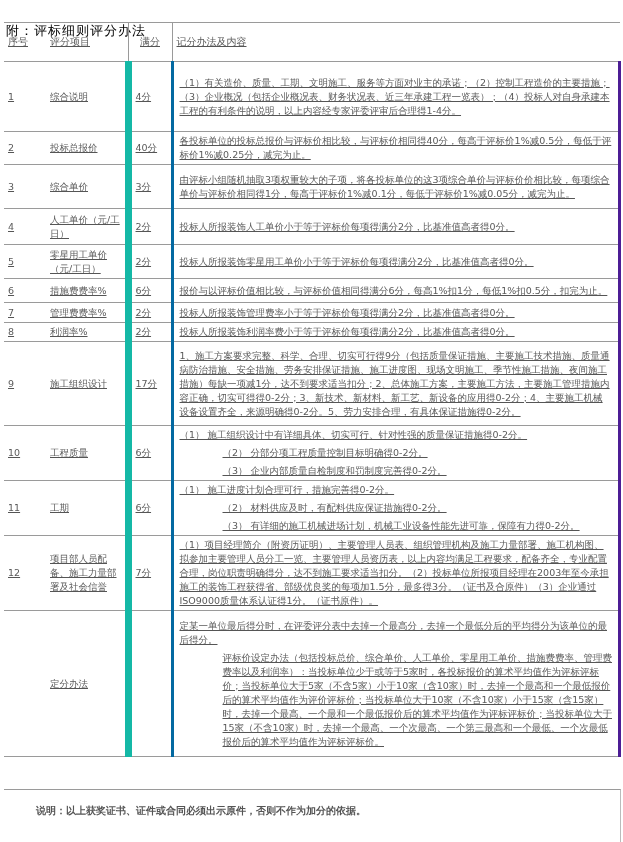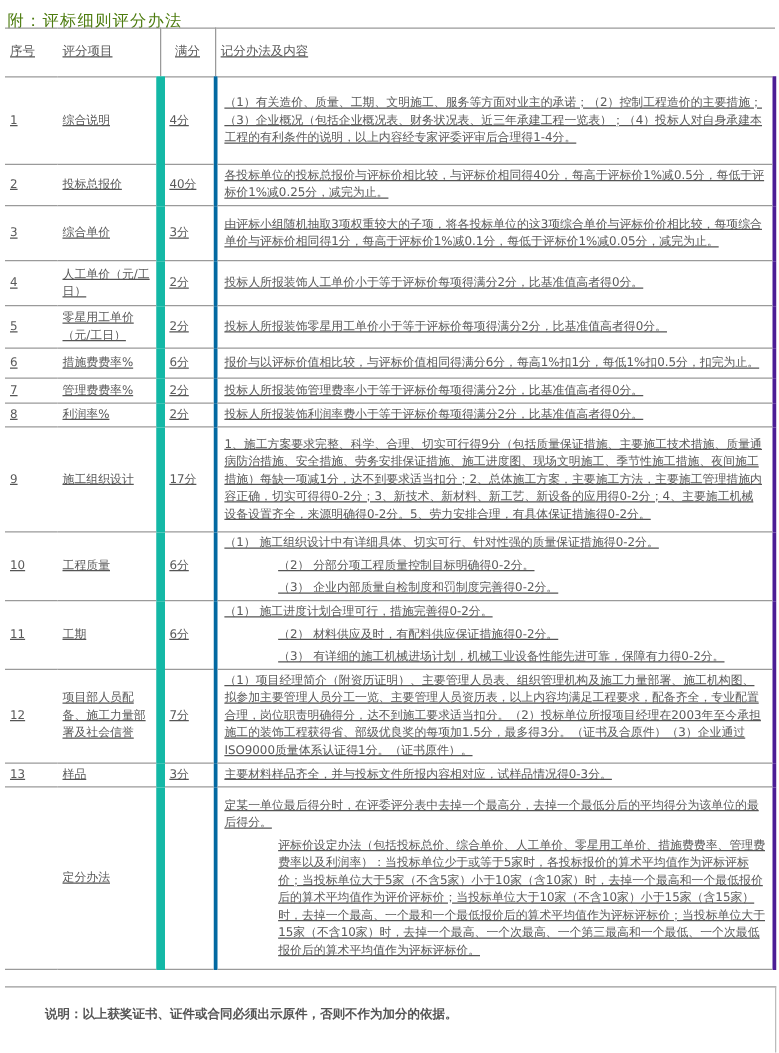--- a/index.html
+++ b/index.html
@@ -1,18 +1,18 @@
 <!DOCTYPE html>
 <html><head>
 <meta charset="utf-8">
 <style>
   html,body{margin:0;padding:0;background:#ffffff;}
   body{width:623px;height:842px;position:relative;overflow:hidden;
        font-family:"DejaVu Sans","Liberation Sans",sans-serif;color:#555;}
-  .title{position:absolute;left:6px;top:8px;font-size:13px;color:#4d7c0f;letter-spacing:1px;}
+  .title{position:absolute;left:6px;top:22px;font-size:13px;color:#000000;letter-spacing:1px;}
   table{position:absolute;left:4px;top:22px;width:617px;border-collapse:collapse;table-layout:fixed;text-decoration:underline;}
   td,th{border-top:1px solid #9a9a9a;border-bottom:1px solid #9a9a9a;font-weight:normal;
         font-size:9.5px;line-height:14px;vertical-align:middle;padding:0 4px;color:#5a5a5a;}
   th{height:38px;font-size:10px;}
   td.c-no{border-right:none;}
   td.c-item{border-right:7px solid #14b8a6;}
   td.c-score{border-right:3px solid #0369a1;}
   td.c-desc{border-right:3px solid #4c1d95;padding:2px 6px;}
   th.h-item,th.h-score{border-right:1px solid #9a9a9a;}
   th.h-desc{text-align:left;}
@@ -136,28 +136,20 @@
         </td>
       </tr>
       <tr style="height: 72px;">
         <td class="c-no">12</td>
         <td class="c-item">项目部人员配备、施工力量部署及社会信誉</td>
         <td class="c-score">7分</td>
         <td class="c-desc">
           <div class="p">（1）项目经理简介（附资历证明）、主要管理人员表、组织管理机构及施工力量部署、施工机构图、拟参加主要管理人员分工一览、主要管理人员资历表，以上内容均满足工程要求，配备齐全，专业配置合理，岗位职责明确得分，达不到施工要求适当扣分。（2）投标单位所报项目经理在2003年至今承担施工的装饰工程获得省、部级优良奖的每项加1.5分，最多得3分。（证书及合原件）（3）企业通过ISO9000质量体系认证得1分。（证书原件）。</div>
         </td>
       </tr>
-      <tr style="height: 18px;">
-        <td class="c-no">13</td>
-        <td class="c-item">样品</td>
-        <td class="c-score">3分</td>
-        <td class="c-desc">
-          <div class="p">主要材料样品齐全，并与投标文件所报内容相对应，试样品情况得0-3分。</div>
-        </td>
-      </tr>
       <tr style="height: 146px;">
         <td class="c-no"></td>
         <td class="c-item">定分办法</td>
         <td class="c-score"></td>
         <td class="c-desc">
           <div class="p">定某一单位最后得分时，在评委评分表中去掉一个最高分，去掉一个最低分后的平均得分为该单位的最后得分。</div>
           <div class="p">评标价设定办法（包括投标总价、综合单价、人工单价、零星用工单价、措施费费率、管理费费率以及利润率）：当投标单位少于或等于5家时，各投标报价的算术平均值作为评标评标价；当投标单位大于5家（不含5家）小于10家（含10家）时，去掉一个最高和一个最低报价后的算术平均值作为评价评标价；当投标单位大于10家（不含10家）小于15家（含15家）时，去掉一个最高、一个最和一个最低报价后的算术平均值作为评标评标价；当投标单位大于15家（不含10家）时，去掉一个最高、一个次最高、一个第三最高和一个最低、一个次最低报价后的算术平均值作为评标评标价。</div>
         </td>
       </tr>
     </tbody>

